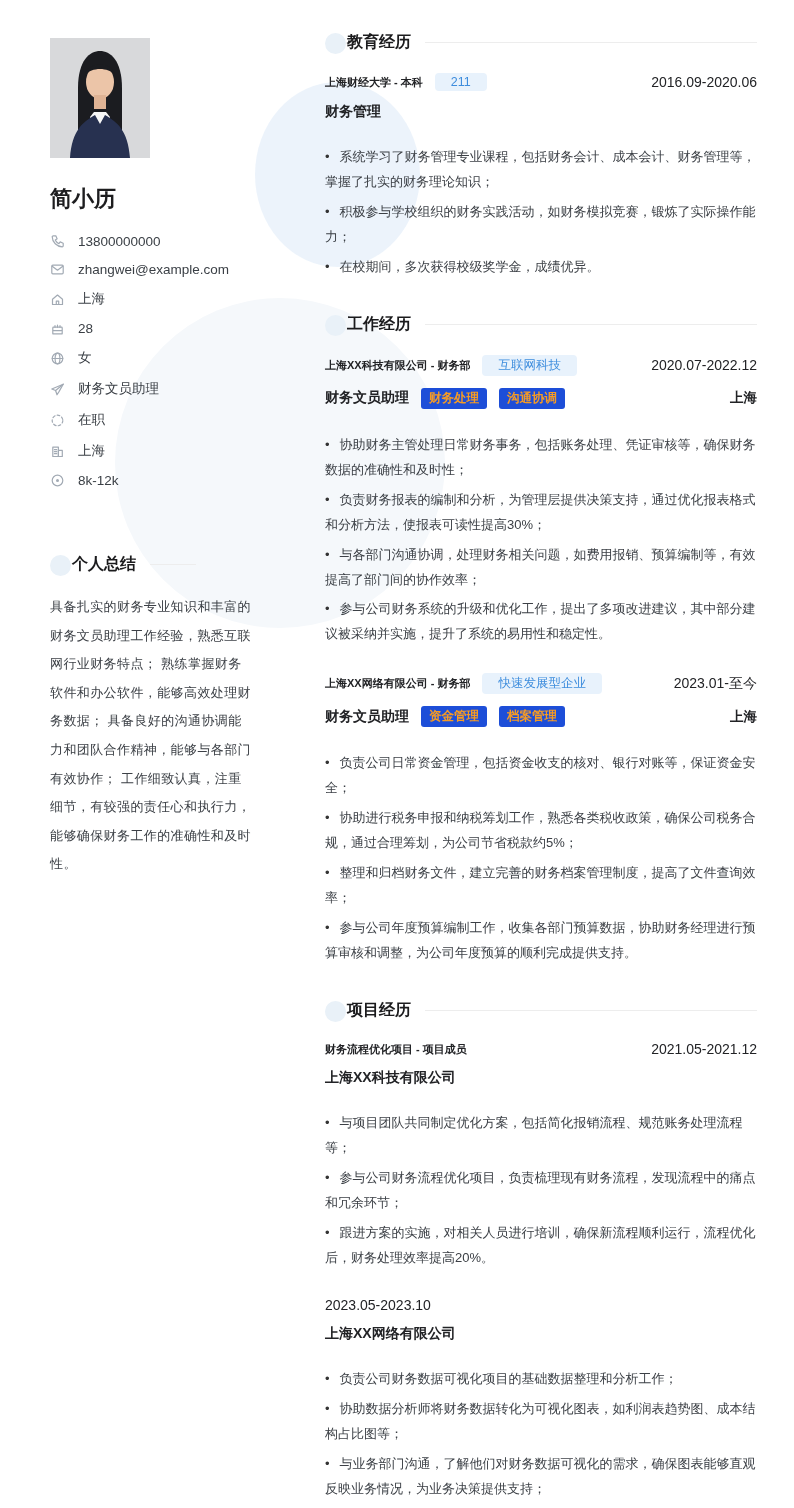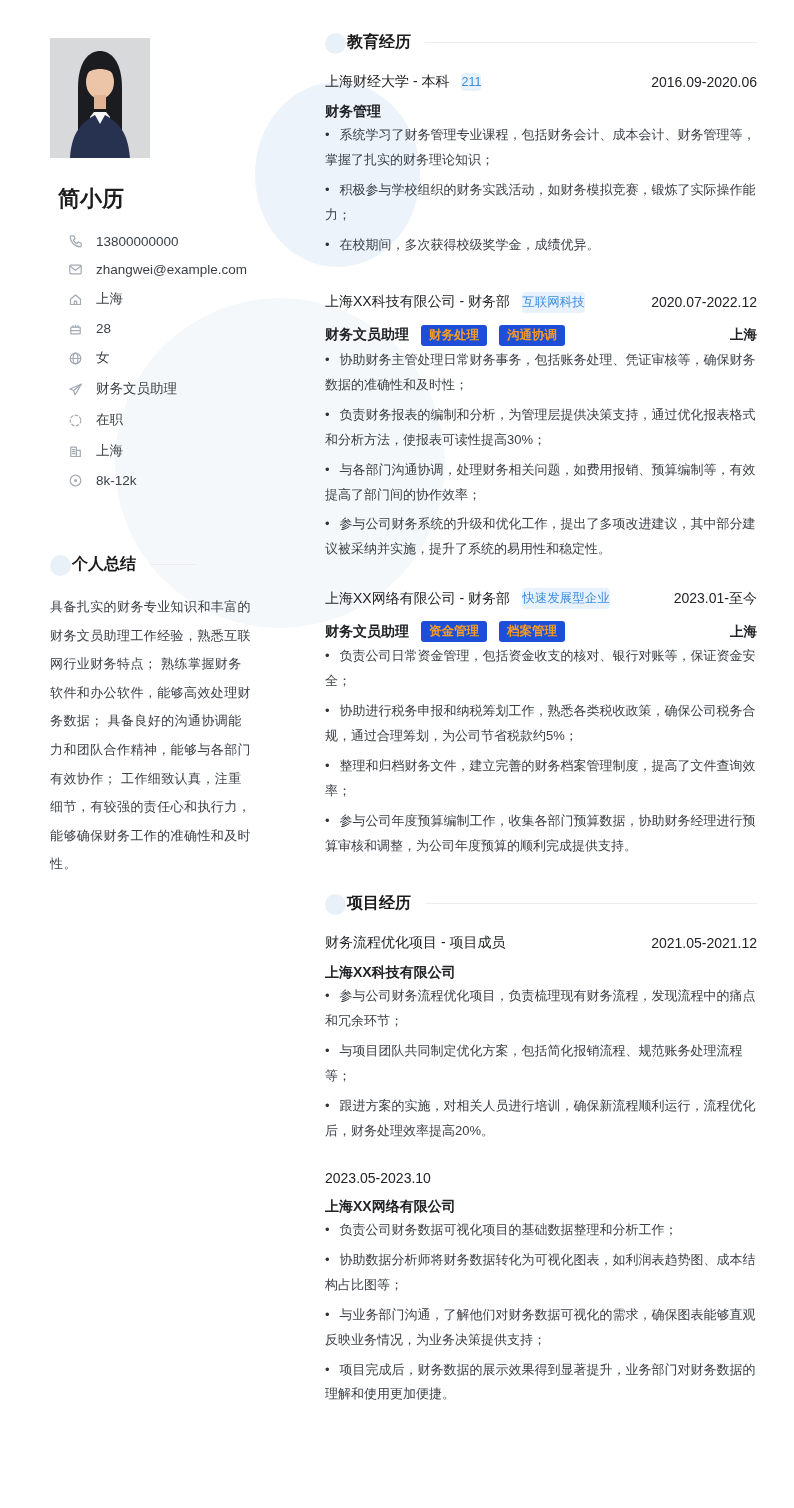--- a/index.html
+++ b/index.html
@@ -5,53 +5,53 @@
   html,body{margin:0;padding:0;background:#fff;}
   .page{position:relative;width:794px;height:1508px;background:#fff;overflow:hidden;
         font-family:"Liberation Sans",sans-serif;color:#333;}
   .deco{position:absolute;border-radius:50%;z-index:0;}
   .deco-blue{left:255px;top:82px;width:165px;height:185px;background:#ddeaf8;opacity:.55;}
   .deco-gray{left:115px;top:298px;width:330px;height:330px;background:#f5f8fb;}
 
   
   .sidebar{position:absolute;left:50px;top:38px;width:216px;z-index:1;}
   .photo{width:100px;height:120px;overflow:hidden;}
-  .name{font-size:22px;font-weight:bold;color:#1d1d1f;margin:26px 0 20px 8px;}
-  .contacts{list-style:none;margin:18px;padding:0;}
+  .name{font-size:22px;font-weight:bold;color:#1d1d1f;margin:26px 0 20px 0;}
+  .contacts{list-style:none;margin:0;padding:0;}
   .contacts li{display:flex;align-items:center;gap:13px;margin-bottom:13px;font-size:13.5px;color:#3a3f45;}
   .cicon{width:15px;height:15px;flex:none;display:inline-flex;}
   .cicon svg{width:15px;height:15px;stroke:#a2aab4;fill:none;stroke-width:1.2;stroke-linecap:round;stroke-linejoin:round;}
 
   .sec-title{display:flex;align-items:center;font-size:16px;font-weight:bold;color:#1b1b1d;
              position:relative;padding-left:22px;z-index:1;}
   .sec-title::before{content:"";position:absolute;left:0;top:1px;width:21px;height:21px;border-radius:50%;background:#e9f1f8;}
   .sec-title .ttl{position:relative;z-index:1;}
   .sec-title .line{flex:1;height:1px;background:#ededed;margin-left:14px;}
   .side-sec{margin-top:66px;}
   .side-sec .line{flex:none;width:46px;}
   .summary{font-size:13px;line-height:2.2;color:#3c4046;margin:18px 13px 0 0;letter-spacing:.4px;}
 
   
   .main{position:absolute;left:325px;top:32px;width:432px;z-index:1;}
   .sec{margin-top:34px;}
   .sec:first-child{margin-top:0;}
   .entry{margin-top:20px;}
   .erow{display:flex;justify-content:space-between;align-items:center;}
   .eleft{display:flex;align-items:center;min-width:0;}
-  .ename{font-size:14px;font-weight:normal;color:#222326;white-space:nowrap;}
+  .ename{font-size:11px;font-weight:bold;color:#222326;white-space:nowrap;}
   .edate{font-size:14px;font-weight:normal;color:#222326;white-space:nowrap;}
   .eloc{font-size:13.5px;font-weight:bold;color:#222326;}
-  .badge{margin-left:12px;padding:2px 0;border-radius:4px;font-size:12.5px;font-weight:normal;
+  .badge{margin-left:12px;padding:2px 16px;border-radius:4px;font-size:12.5px;font-weight:normal;
          color:#3e8ddd;background:#e8f2fc;white-space:nowrap;}
   .tag{margin-left:12px;padding:2px 8px;border-radius:3px;font-size:12.5px;font-weight:bold;
        color:#f59b25;background:#1d4ed8;white-space:nowrap;}
   .rrow{display:flex;justify-content:space-between;align-items:center;margin-top:12px;}
   .rname{font-size:14px;font-weight:bold;color:#222326;}
   .sub{font-size:14px;font-weight:bold;color:#222326;margin-top:12px;}
-  .bullets{margin-top:2px;}
+  .bullets{margin-top:24px;}
   .bi{font-size:13px;line-height:1.92;color:#3c4046;margin-bottom:5px;}
   .bi::before{content:"•";margin-right:10px;color:#333;}
 </style>
 </head>
 <body>
 
 <div class="page">
   <div class="deco deco-blue"></div>
   <div class="deco deco-gray"></div>
 
@@ -179,20 +179,24 @@
         <div class="sub">财务管理</div>
         <div class="bullets">
           <div class="bi">系统学习了财务管理专业课程，包括财务会计、成本会计、财务管理等，掌握了扎实的财务理论知识；</div>
           <div class="bi">积极参与学校组织的财务实践活动，如财务模拟竞赛，锻炼了实际操作能力；</div>
           <div class="bi">在校期间，多次获得校级奖学金，成绩优异。</div>
         </div>
       </div>
     </section>
 
     <section class="sec">
+      <div class="sec-title">
+        <span class="ttl">工作经历</span>
+        <span class="line"></span>
+      </div>
 
       <div class="entry">
         <div class="erow">
           <div class="eleft">
             <span class="ename">上海XX科技有限公司 - 财务部</span>
             <span class="badge">互联网科技</span>
           </div>
           <span class="edate">2020.07-2022.12</span>
         </div>
         <div class="rrow">
@@ -242,22 +246,22 @@
         <span class="line"></span>
       </div>
 
       <div class="entry">
         <div class="erow">
           <span class="ename">财务流程优化项目 - 项目成员</span>
           <span class="edate">2021.05-2021.12</span>
         </div>
         <div class="sub">上海XX科技有限公司</div>
         <div class="bullets">
+          <div class="bi">与项目团队共同制定优化方案，包括简化报销流程、规范账务处理流程等；</div>
           <div class="bi">参与公司财务流程优化项目，负责梳理现有财务流程，发现流程中的痛点和冗余环节；</div>
-          <div class="bi">与项目团队共同制定优化方案，包括简化报销流程、规范账务处理流程等；</div>
           <div class="bi">跟进方案的实施，对相关人员进行培训，确保新流程顺利运行，流程优化后，财务处理效率提高20%。</div>
         </div>
       </div>
 
       <div class="entry" style="margin-top:26px;">
         <div class="erow">
           <span class="edate">2023.05-2023.10</span>
         </div>
         <div class="sub">上海XX网络有限公司</div>
         <div class="bullets">

